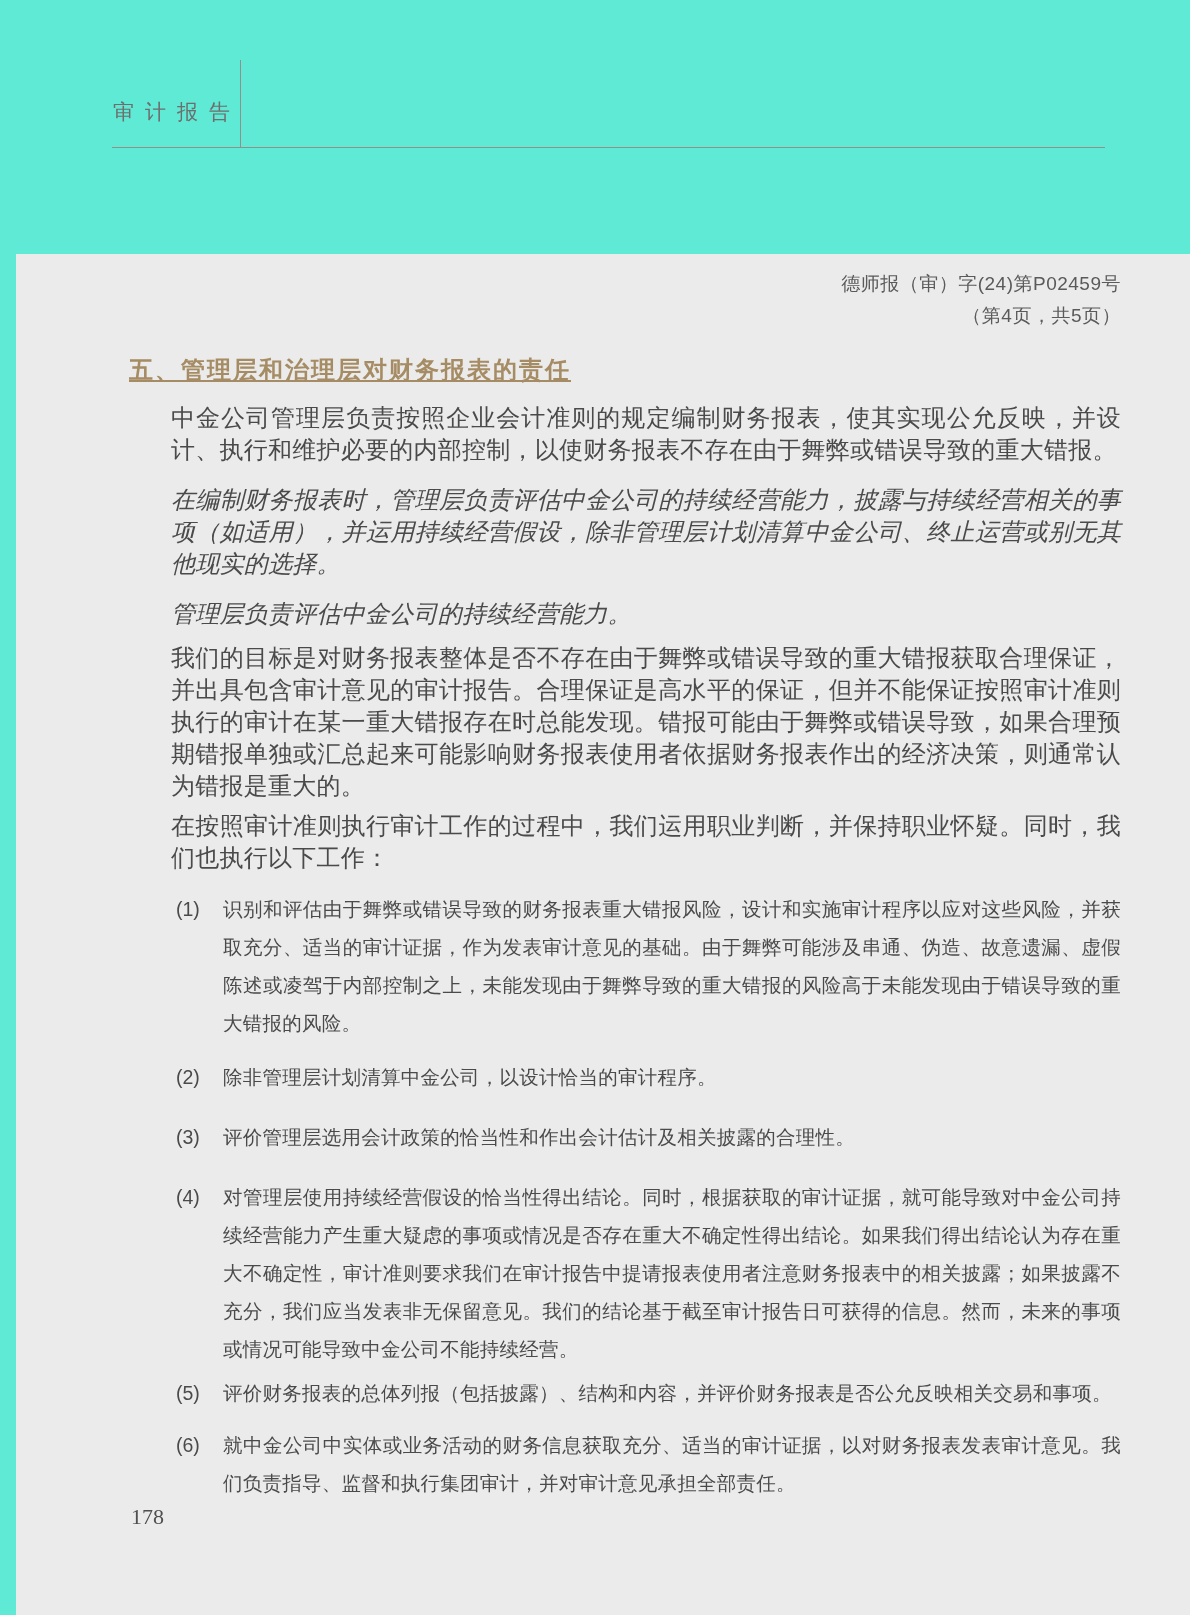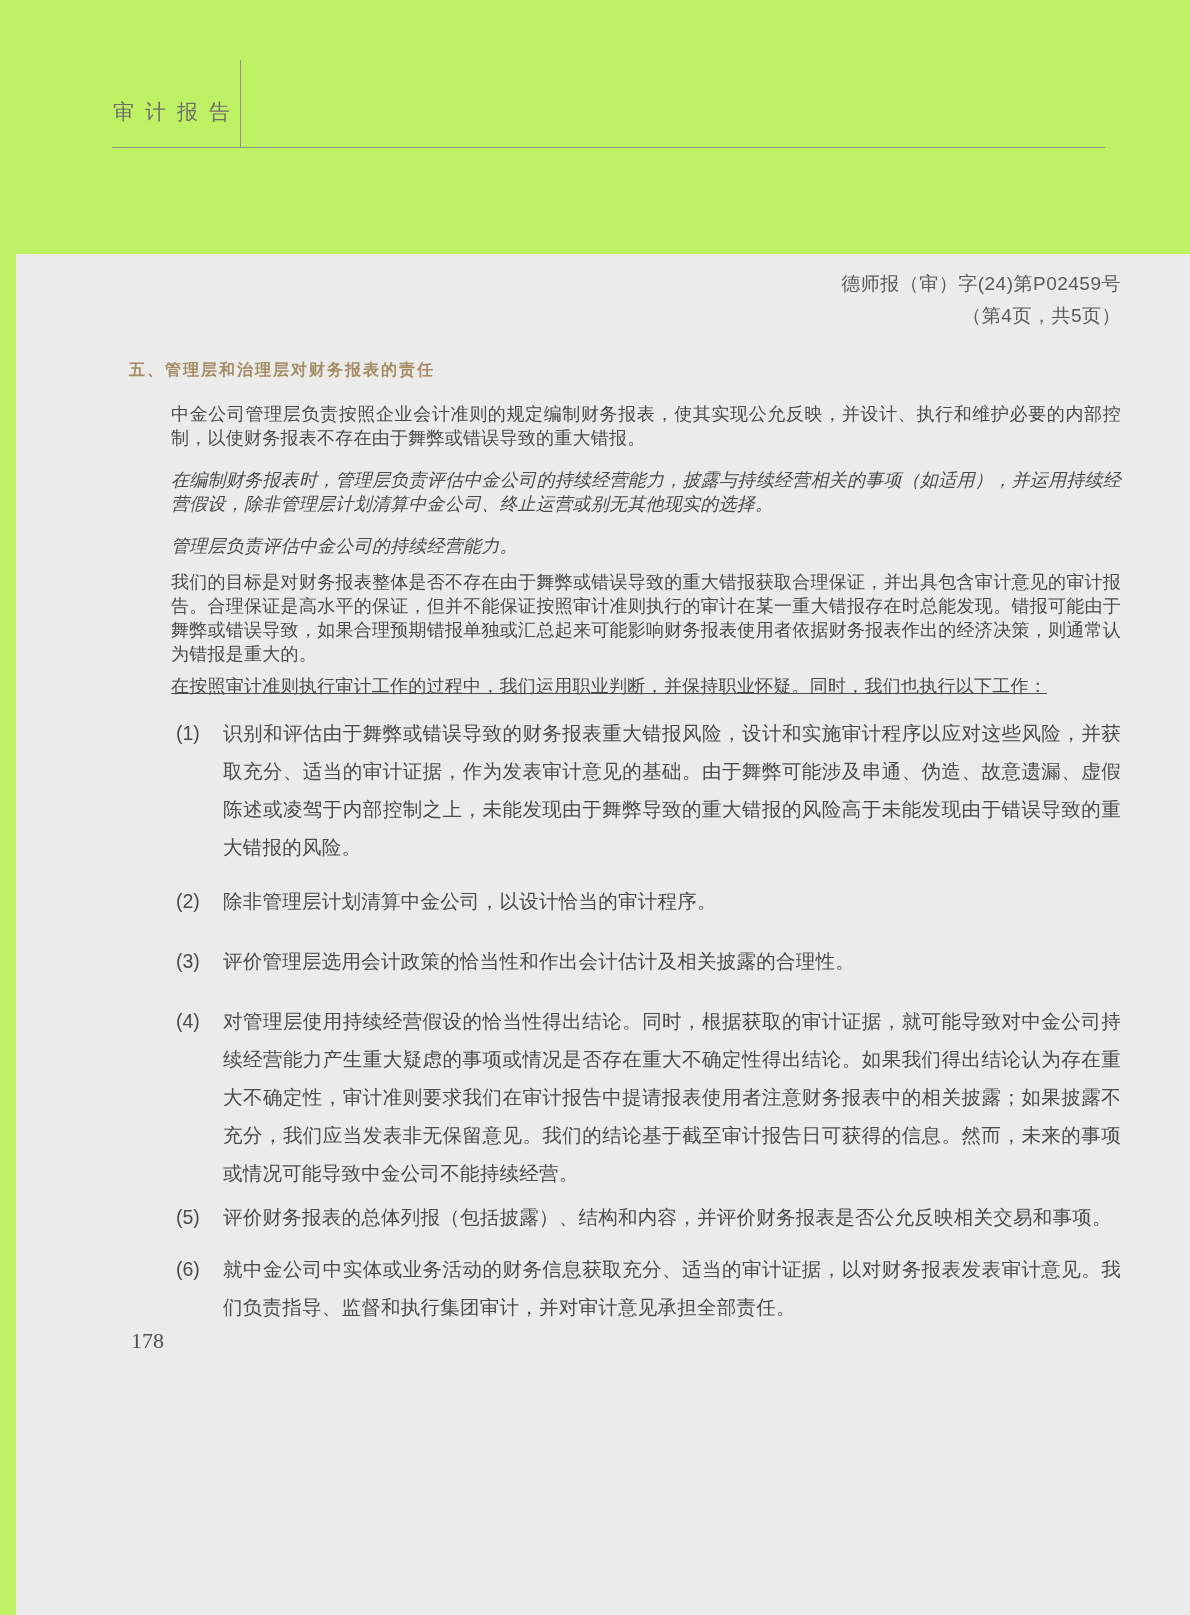--- a/index.html
+++ b/index.html
@@ -1,21 +1,21 @@
 <!DOCTYPE html>
 <html><head>
 <meta charset="utf-8">
 <style>
   html,body{margin:0;padding:0;}
   body{
     width:1190px;height:1615px;
     background:#ffffff;
     font-family:"Liberation Sans",sans-serif;
   }
-  .page{position:relative;width:1190px;height:1615px;background:#bef264;overflow:hidden;}
+  .page{position:relative;width:1190px;height:1615px;background:#5eead4;overflow:hidden;}
 
   
   .header-title{
     position:absolute;left:113px;top:98px;
     font-size:21px;color:#6e6e6e;letter-spacing:11px;
     white-space:nowrap;
   }
   .header-vline{position:absolute;left:240px;top:60px;width:1px;height:87px;background:#909090;}
   .header-hline{position:absolute;left:112px;top:147px;width:993px;height:1px;background:#909090;}
 
@@ -24,33 +24,33 @@
     position:absolute;left:0;top:254px;width:1190px;height:1383px;
     background:#ebebeb;
     margin-left:16px;
   }
   .inner{margin:0 85px 0 113px;width:992px;}
 
   .doc-ref{padding-top:14px;text-align:right;font-size:19px;line-height:32px;color:#5a5a5a;letter-spacing:0.5px;}
 
   h2.sec{
     margin:22px 0 0 0;
-    font-size:16px;line-height:32px;
-    color:#a68c64;font-weight:600;letter-spacing:2px;
+    font-size:24px;line-height:32px;
+    color:#a68c64;font-weight:600;letter-spacing:2px;text-decoration:underline;
   }
   h2.sec.second{margin-top:18px;}
 
   p.para{
     margin:16px 0 0 42px;
-    font-size:18px;line-height:24px;letter-spacing:0.25px;
+    font-size:24px;line-height:32px;letter-spacing:0.25px;
     color:#4a4a4a;text-align:justify;text-justify:inter-character;
   }
   p.para.p2{margin-top:18px;font-style:italic;}
   p.para.p4{margin-top:12px;}
-  p.para.p5{margin-top:8px;text-decoration:underline;}
+  p.para.p5{margin-top:8px;}
 
   .li{
     position:relative;
     margin:16px 0 0 47px;padding-left:47px;
     font-size:19.5px;line-height:38px;letter-spacing:0.25px;
     color:#4a4a4a;
   }
   .li .num{position:absolute;left:0;top:0;letter-spacing:0;}
   .li .li-text{text-align:justify;text-justify:inter-character;}
   .li.i3,.li.i4{margin-top:22px;}

